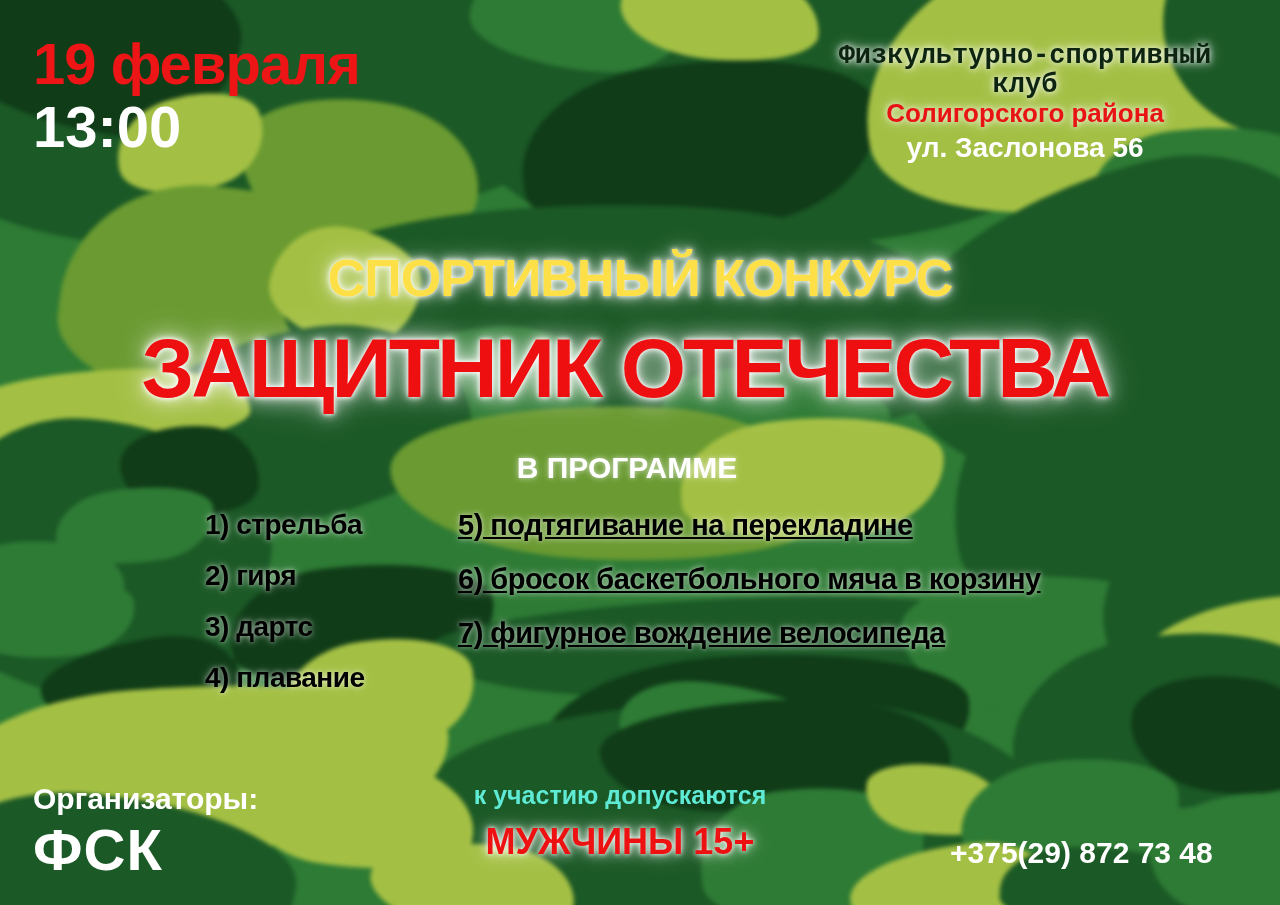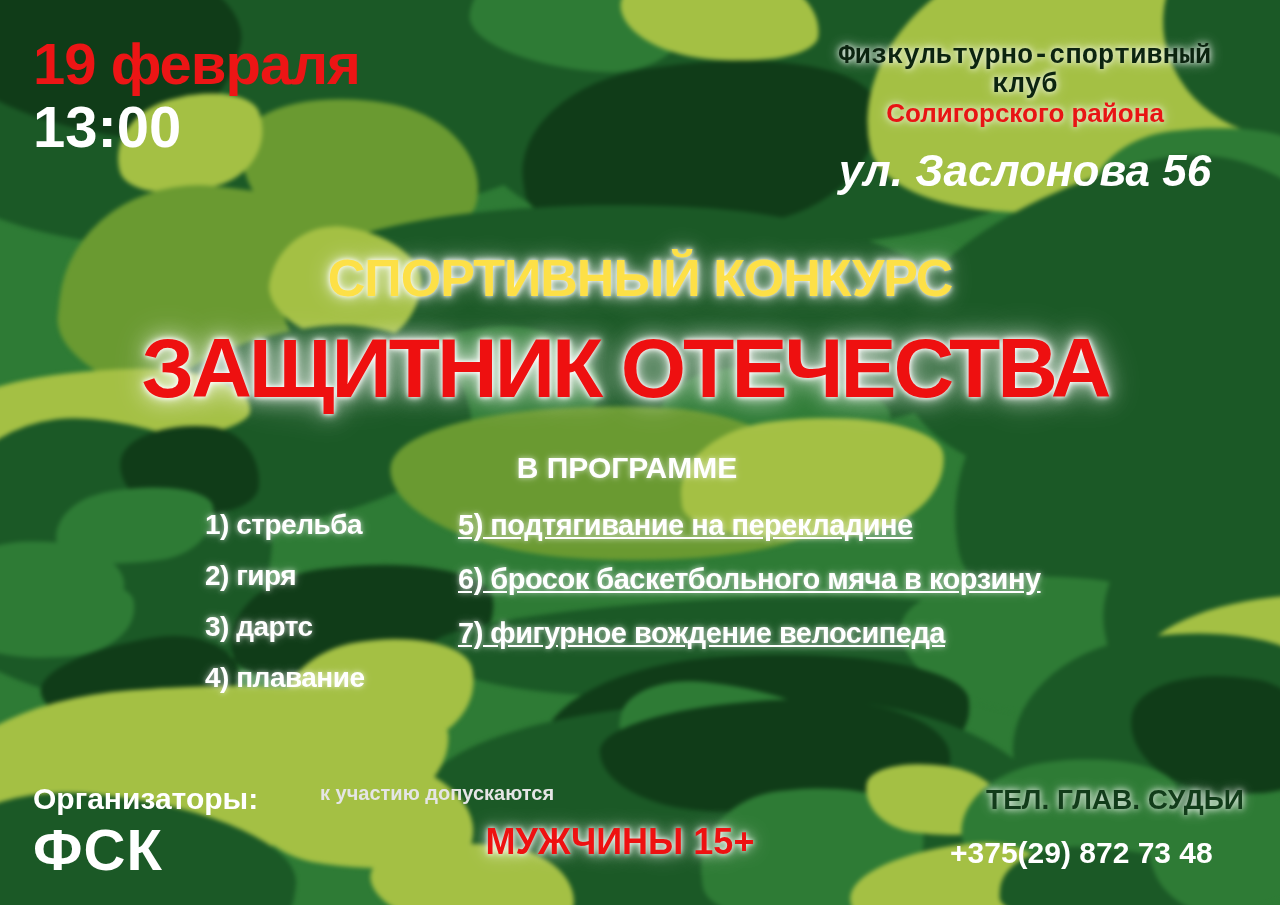--- a/index.html
+++ b/index.html
@@ -14,45 +14,45 @@
   .txt{position:absolute;line-height:1;white-space:nowrap;}
 
   .event-date{left:33px;top:35px;font-size:58px;color:#ed1515;letter-spacing:-1px;}
   .event-time{left:33px;top:98px;font-size:58px;color:#ffffff;letter-spacing:0px;}
 
   .venue{position:absolute;right:30px;top:42px;width:450px;text-align:center;}
   .venue .club1{font-size:27px;line-height:1.07;color:#0c2410;
     text-shadow:0 0 6px rgba(255,255,255,.95),0 0 14px rgba(255,255,255,.65);font-family:Liberation Mono, monospace;}
   .venue .club2{font-size:26px;line-height:1.07;color:#e81414;
     text-shadow:0 0 6px rgba(255,255,255,.9),0 0 14px rgba(255,255,255,.55);}
-  .venue .addr{font-size:44px;margin-top:18px;color:#ffffff;font-style:italic;}
+  .venue .addr{font-size:28px;margin-top:4px;color:#ffffff;}
 
   .subtitle{left:0;right:0;top:252px;text-align:center;font-size:52px;letter-spacing:-1px;
     color:#fde047;
     text-shadow:0 0 5px #fff,0 0 12px rgba(255,255,255,.95),0 0 24px rgba(255,255,255,.6);}
   .title{left:0;right:0;top:326px;text-align:center;font-size:84px;letter-spacing:-3px;
     color:#ee1010;transform:translateX(-15px);
     text-shadow:0 0 4px #fff,0 0 10px #fff,0 0 22px rgba(255,255,255,.85),0 0 38px rgba(255,255,255,.45);}
 
   .program-heading{left:0;right:0;top:453px;text-align:center;font-size:30px;color:#ffffff;
     transform:translateX(-13px);
     text-shadow:0 0 5px rgba(255,255,255,.5),0 0 10px rgba(255,255,255,.3);}
 
-  .list{position:absolute;color:#ffffff;}
+  .list{position:absolute;color:#000000;}
   .list .item{line-height:1;letter-spacing:-0.5px;
     text-shadow:0 0 5px rgba(255,255,255,.6),0 0 11px rgba(255,255,255,.32);}
   .list-left{left:205px;top:511px;font-size:28px;}
   .list-left .item{margin-bottom:23px;}
   .list-right{left:458px;top:511px;font-size:29px;}
   .list-right .item{margin-bottom:25px;text-decoration:underline;}
 
   .org-label{left:33px;top:784px;font-size:30px;color:#ffffff;}
   .org-name{left:33px;top:821px;font-size:58px;color:#ffffff;letter-spacing:1px;}
 
-  .part-line1{left:320px;width:600px;top:783px;font-size:20px;color:#e5e5e5;}
+  .part-line1{left:320px;width:600px;top:783px;text-align:center;font-size:25px;color:#5eead4;}
   .part-line2{left:320px;width:600px;top:824px;text-align:center;font-size:36px;color:#ee1111;
     text-shadow:0 0 5px #fff,0 0 12px rgba(255,255,255,.85),0 0 22px rgba(255,255,255,.5);}
 
   .contact-label{left:960px;width:310px;top:786px;text-align:center;font-size:28px;color:#123c1a;
     text-shadow:0 0 6px rgba(255,255,255,.95),0 0 13px rgba(255,255,255,.6);}
   .contact-phone{left:950px;width:330px;top:838px;font-size:30px;color:#ffffff;}
 </style>
 </head>
 <body>
 
@@ -137,15 +137,14 @@
     <div class="item">6) бросок баскетбольного мяча в корзину</div>
     <div class="item">7) фигурное вождение велосипеда</div>
   </div>
 
   <div class="txt org-label">Организаторы:</div>
   <div class="txt org-name">ФСК</div>
 
   <div class="txt part-line1">к участию допускаются</div>
   <div class="txt part-line2">МУЖЧИНЫ 15+</div>
 
-  <div class="txt contact-label">ТЕЛ. ГЛАВ. СУДЬИ</div>
   <div class="txt contact-phone">+375(29) 872 73 48</div>
 </div>
 
 </body></html>

